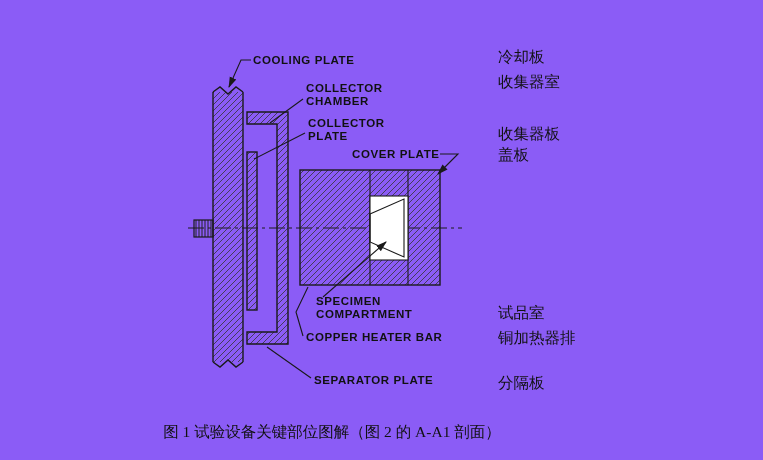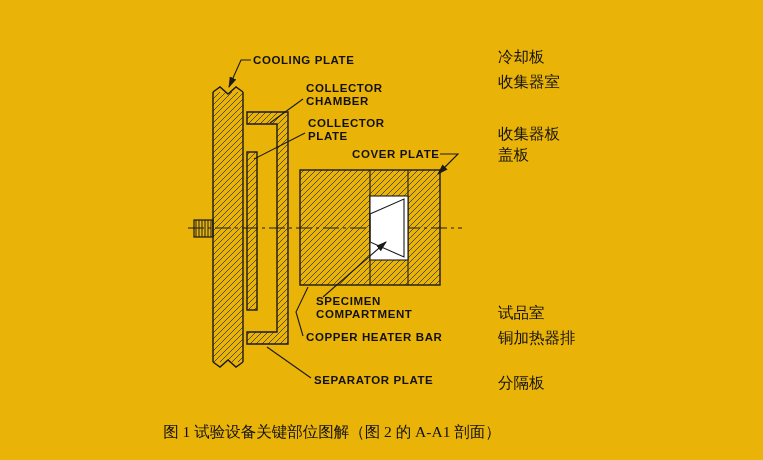--- a/index.html
+++ b/index.html
@@ -1,19 +1,19 @@
 <!DOCTYPE html>
 <html><head>
 <meta charset="utf-8">
 <style>
   html,body{margin:0;padding:0;background:#ffffff;}
   .canvas{
     position:relative;
     width:763px;height:460px;
-    background:#eab308;
+    background:#8b5cf6;
     font-family:"Liberation Sans",sans-serif;
     overflow:hidden;
   }
   svg{position:absolute;top:0;left:0;}
   .part{stroke:#1a1a1a;stroke-width:1.4;}
   .thin{stroke:#1a1a1a;stroke-width:1.1;}
   .leader{stroke:#1a1a1a;stroke-width:1.1;fill:none;}
   .lbl-en{
     font-family:"Liberation Sans",sans-serif;
     font-size:11.5px;font-weight:bold;fill:#111111;letter-spacing:0.6px;

